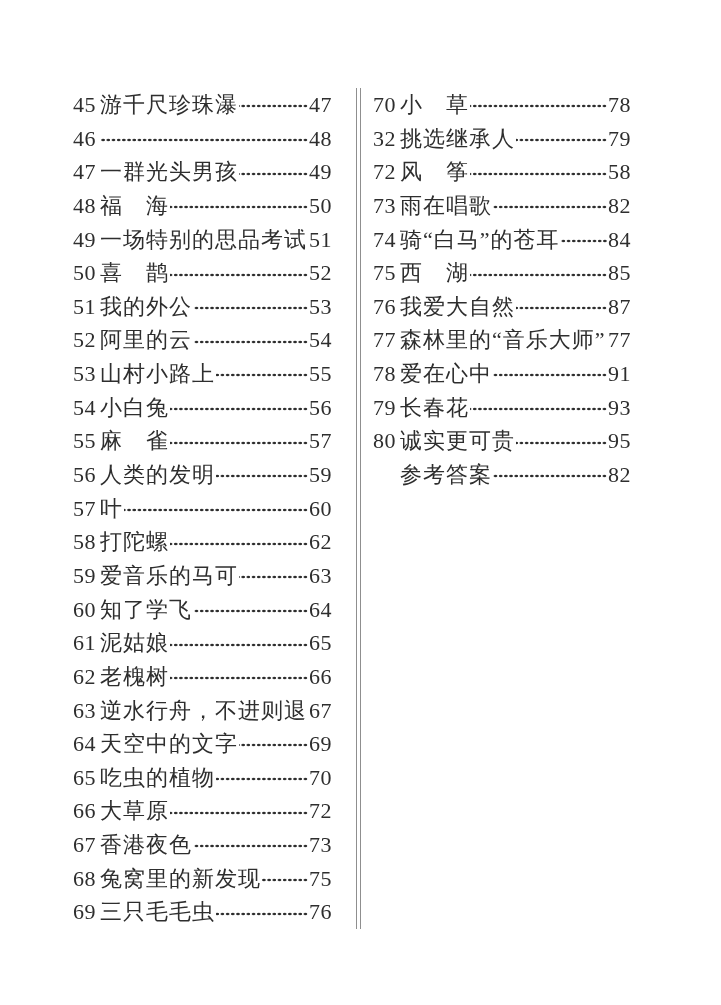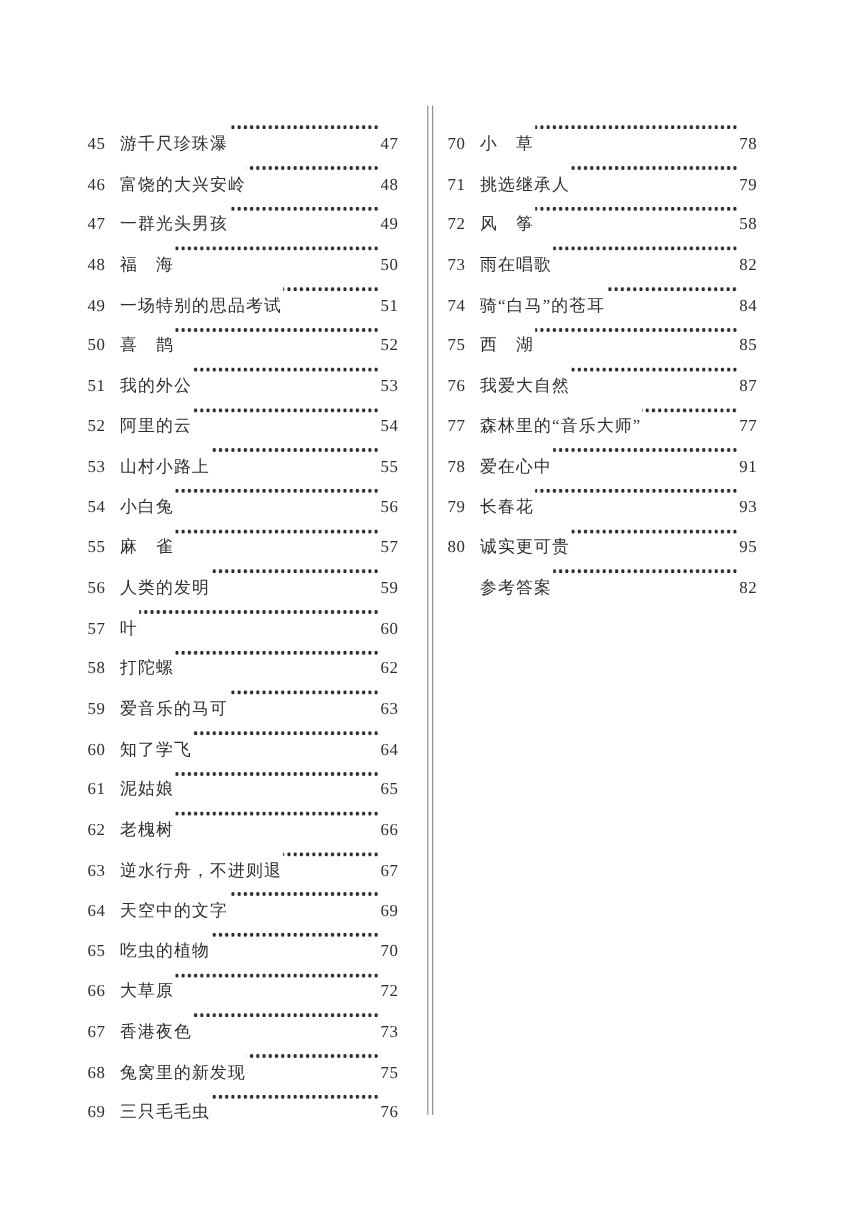--- a/index.html
+++ b/index.html
@@ -33,32 +33,31 @@
     left:356px;top:88px;
     height:841px;width:3px;
     border-left:1px solid var(--divider-color);
     border-right:1px solid var(--divider-color);
   }
   .row{
     display:flex;
     align-items:baseline;
     height:33.65px;
     line-height:33.65px;
-    font-size:14px;
+    font-size:22px;
     white-space:nowrap;
   }
   .num{
     flex:0 0 27px;
     width:27px;
     letter-spacing:0.5px;
   }
   .title{
     flex:0 0 auto;
     letter-spacing:1px;
-    margin-top:16px;
   }
   .dots{
     flex:1 1 auto;
     min-width:0;
     align-self:center;
     height:6px;
     margin:3px 1px 0 1px;
     background-image:radial-gradient(circle at 2.6px 3px, var(--dot-color) 1.35px, rgba(0,0,0,0) 1.6px);
     background-size:5.2px 6px;
     background-repeat:repeat-x;
@@ -77,21 +76,20 @@
   <div class="toc-col toc-col-left">
   <div class="row">
     <span class="num">45</span>
     <span class="title">游千尺珍珠瀑</span>
     <span class="dots"></span>
     <span class="page-num">47</span>
   </div>
 
   <div class="row">
     <span class="num">46</span>
-    <span class="title">富饶的大兴安岭</span>
     <span class="dots"></span>
     <span class="page-num">48</span>
   </div>
 
   <div class="row">
     <span class="num">47</span>
     <span class="title">一群光头男孩</span>
     <span class="dots"></span>
     <span class="page-num">49</span>
   </div>
@@ -253,21 +251,21 @@
   <div class="divider"></div>
   <div class="toc-col toc-col-right">
   <div class="row">
     <span class="num">70</span>
     <span class="title">小　草</span>
     <span class="dots"></span>
     <span class="page-num">78</span>
   </div>
 
   <div class="row">
-    <span class="num">71</span>
+    <span class="num">32</span>
     <span class="title">挑选继承人</span>
     <span class="dots"></span>
     <span class="page-num">79</span>
   </div>
 
   <div class="row">
     <span class="num">72</span>
     <span class="title">风　筝</span>
     <span class="dots"></span>
     <span class="page-num">58</span>

